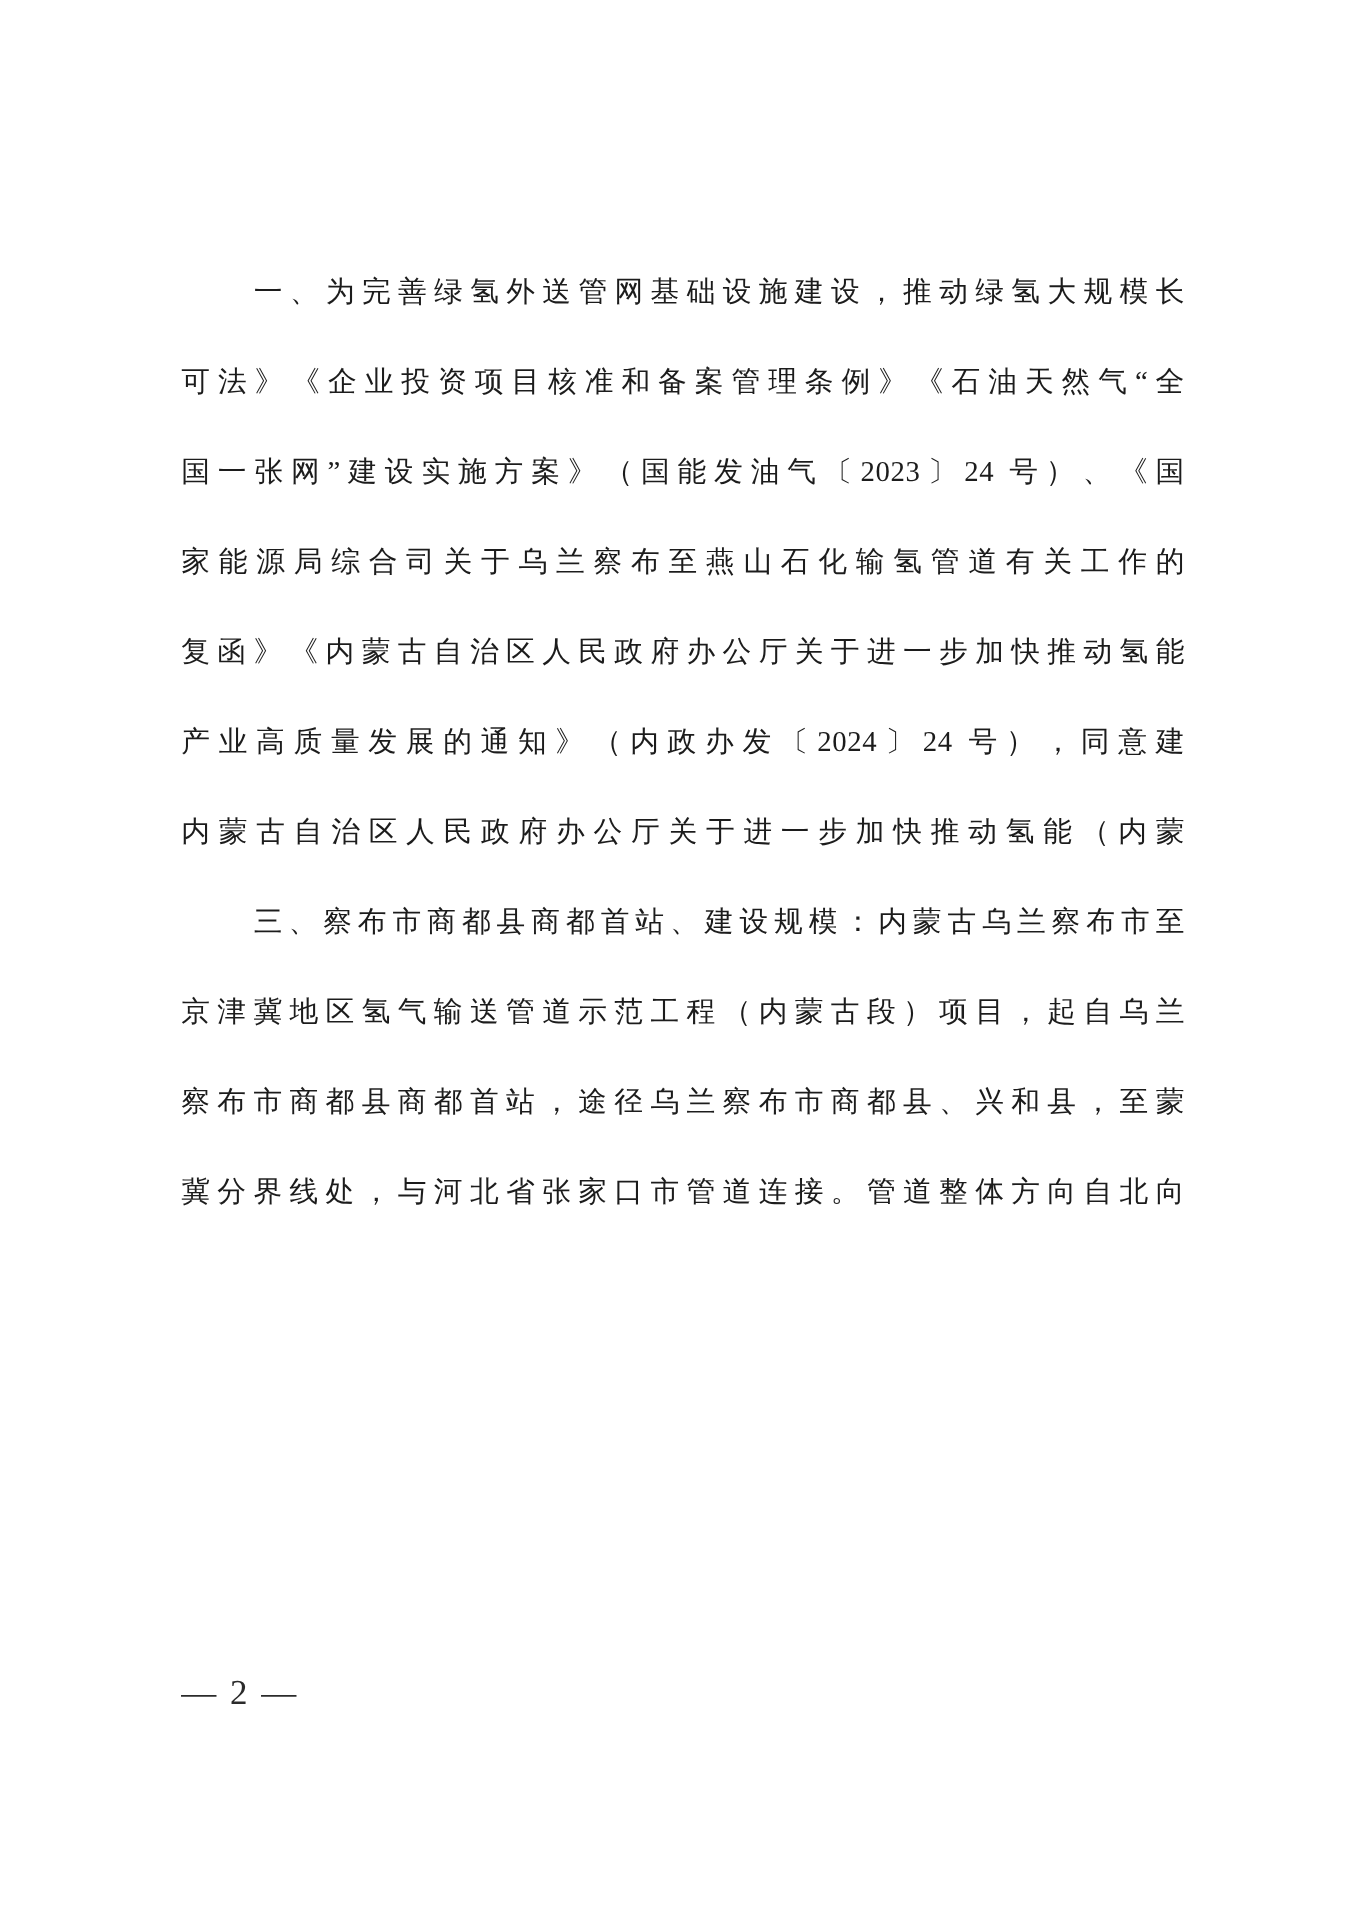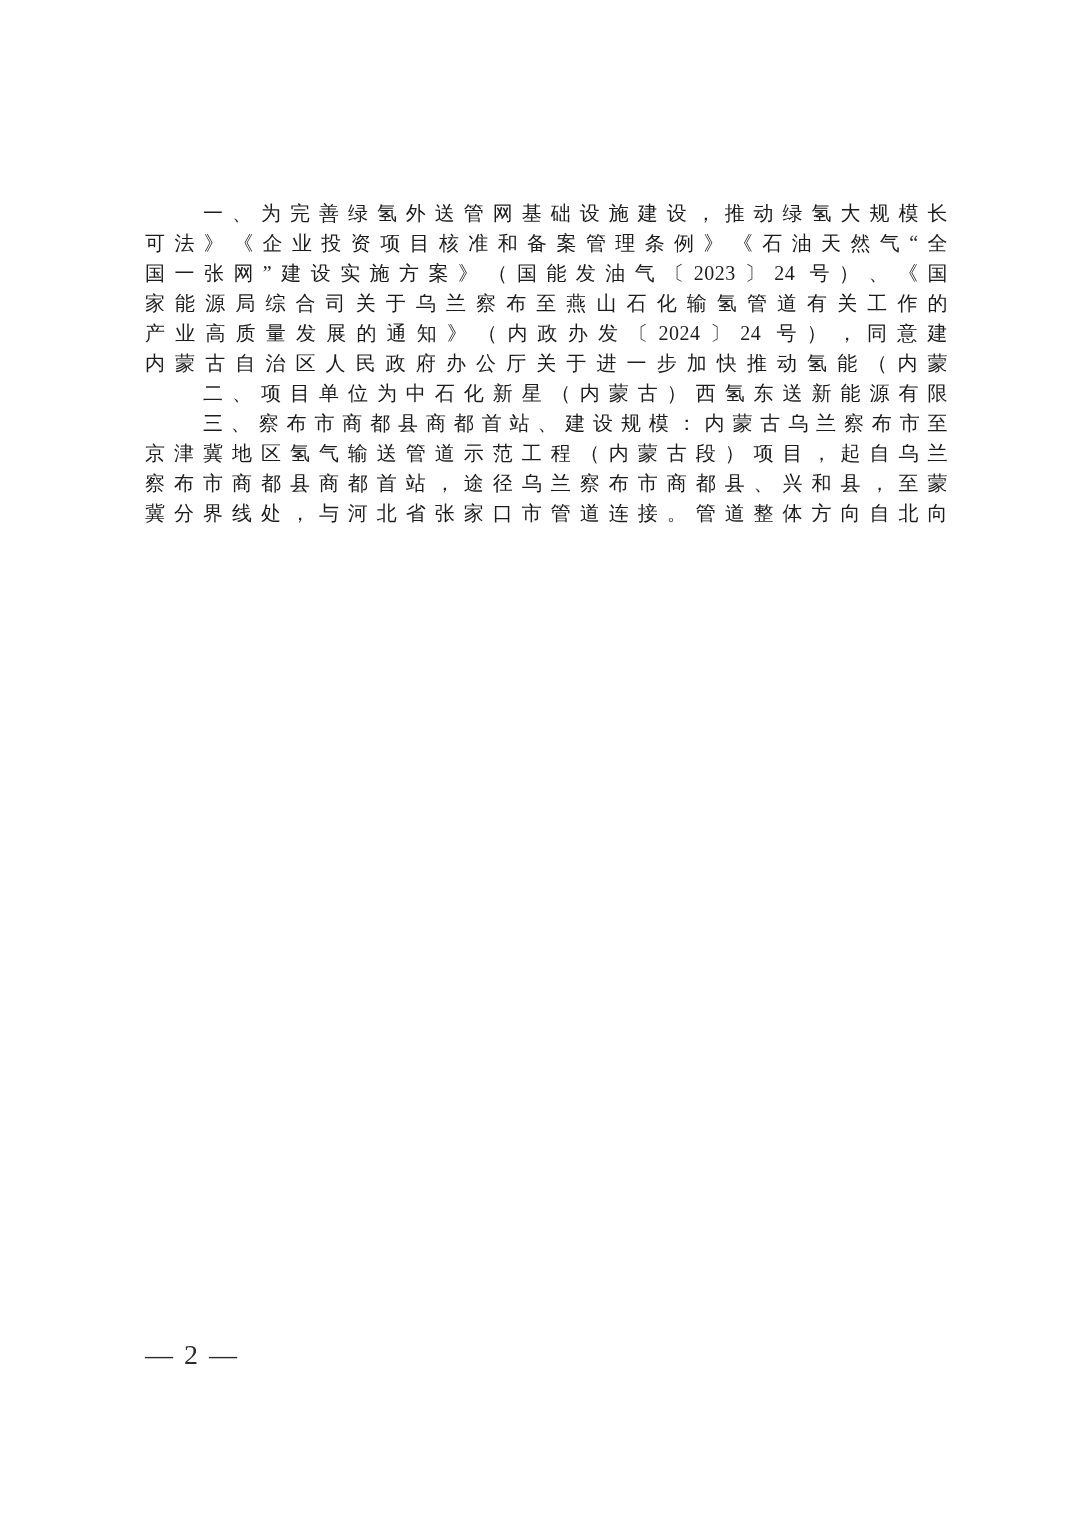--- a/index.html
+++ b/index.html
@@ -15,22 +15,22 @@
     overflow: hidden;
     font-family: "Liberation Serif", "DejaVu Serif", serif;
   }
   .textblock {
     position: absolute;
     left: 145px;
     top: 198px;
     width: 803px;
   }
   .line {
-    font-size: 20px;
-    line-height: 30px;
+    font-size: 23px;
+    line-height: 72px;
     color: #1c1c1c;
     text-align: justify;
     text-align-last: justify;
     letter-spacing: 0.5px;
   }
   .line.indent {
     text-indent: 58px;
   }
   .line.end {
     text-align-last: left;
@@ -47,23 +47,23 @@
 </style>
 </head>
 <body>
 
 <div class="page">
   <div class="textblock">
     <div class="line indent">一、为完善绿氢外送管网基础设施建设，推动绿氢大规模长</div>
     <div class="line">可法》《企业投资项目核准和备案管理条例》《石油天然气“全</div>
     <div class="line">国一张网”建设实施方案》（国能发油气〔2023〕24 号）、《国</div>
     <div class="line">家能源局综合司关于乌兰察布至燕山石化输氢管道有关工作的</div>
+    <div class="line">复函》《内蒙古自治区人民政府办公厅关于进一步加快推动氢能</div>
     <div class="line">产业高质量发展的通知》（内政办发〔2024〕24 号），同意建</div>
     <div class="line">内蒙古自治区人民政府办公厅关于进一步加快推动氢能（内蒙</div>
-    <div class="line indent">二、项目单位为中石化新星（内蒙古）西氢东送新能源有限</div>
     <div class="line indent">三、察布市商都县商都首站、建设规模：内蒙古乌兰察布市至</div>
     <div class="line">京津冀地区氢气输送管道示范工程（内蒙古段）项目，起自乌兰</div>
     <div class="line">察布市商都县商都首站，途径乌兰察布市商都县、兴和县，至蒙</div>
     <div class="line">冀分界线处，与河北省张家口市管道连接。管道整体方向自北向</div>
 
   </div>
 
   <div class="footer">— 2 —</div>
 </div>
 

